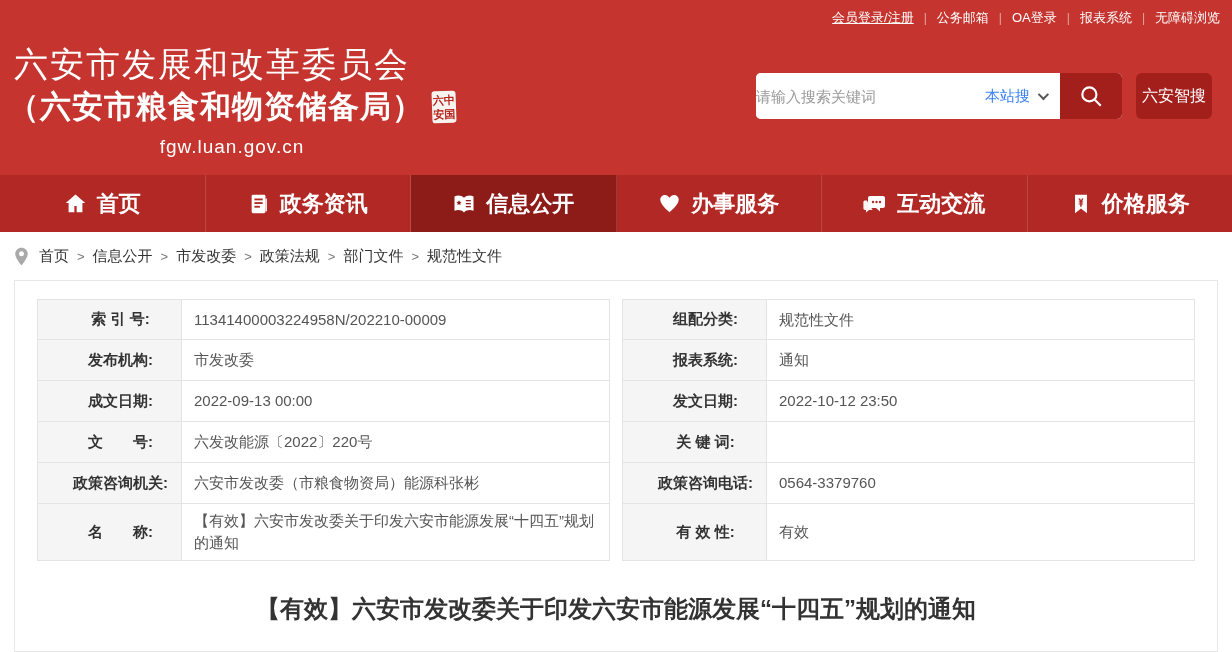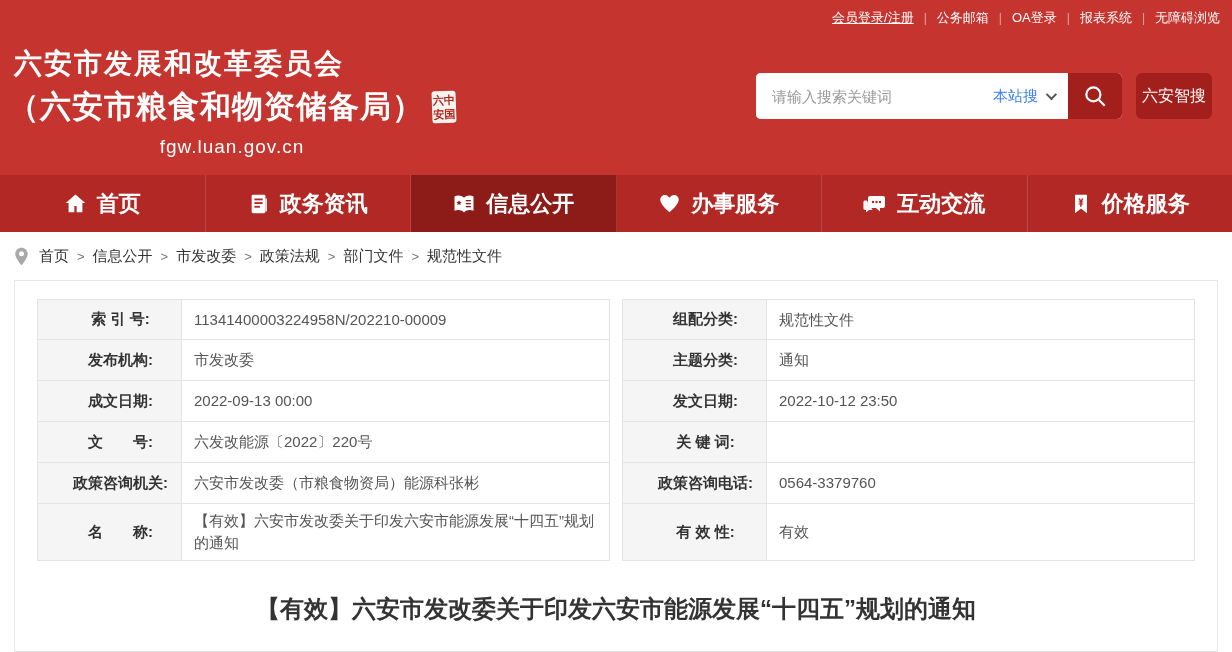--- a/index.html
+++ b/index.html
@@ -7,32 +7,32 @@
     font-family:"Liberation Sans","DejaVu Sans",sans-serif; }
 
   
   .header { position:relative; width:1232px; height:175px; background:#c5342e; color:#fff; }
   .top-links { position:absolute; top:9px; right:12px; font-size:13px; display:flex; align-items:center; }
   .top-links a { color:#fff; text-decoration:none; cursor:pointer; }
   .top-links a.u { text-decoration:underline; }
   .top-links .sep { color:rgba(255,255,255,.55); margin:0 10px; font-size:12px; }
 
   .logo { position:absolute; left:14px; top:44px; width:436px; }
-  .logo .l1 { font-size:28px; font-weight:bold; letter-spacing:2px; line-height:40px; white-space:nowrap; }
+  .logo .l1 { font-size:34px; font-weight:normal; letter-spacing:2px; line-height:40px; white-space:nowrap; }
   .logo .l2row { display:flex; align-items:center; justify-content:center; margin-top:4px; }
   .logo .l2 { font-size:31px; font-weight:bold; letter-spacing:1px; line-height:38px; white-space:nowrap; }
   .seal { width:30px; height:32px; background:#f7f3ee; border-radius:3px; margin-left:8px;
     display:grid; grid-template-columns:1fr 1fr; transform:rotate(-2deg);
     color:#b8221d; font-size:11px; font-weight:bold; line-height:14px; text-align:center; padding:2px 1px; }
   .logo .l3 { text-align:center; font-size:19px; margin-top:10px; letter-spacing:1px; }
 
   .search-zone { position:absolute; right:20px; top:73px; display:flex; align-items:center; }
   .search-bar { width:366px; height:46px; background:#fff; border-radius:5px; overflow:hidden;
     display:flex; align-items:center; }
-  .search-bar input { flex:1; border:none; outline:none; height:100%; padding:0 16px;
+  .search-bar input { flex:1; border:none; outline:none; height:100%; padding:0 0;
     font-size:15px; color:#333; font-family:inherit; }
   .search-bar input::placeholder { color:#9a9a9a; }
   .scope { display:flex; align-items:center; cursor:pointer; color:#3b82f6; font-size:15px;
     padding:0 14px 0 6px; height:100%; white-space:nowrap; }
   .chev { width:8px; height:8px; border-right:2px solid #555; border-bottom:2px solid #555;
     transform:rotate(45deg) translateY(-2px); margin-left:8px; }
   .search-btn { width:62px; height:46px; background:#a31f1c; border:none; cursor:pointer;
     display:flex; align-items:center; justify-content:center; }
   .zhisou-btn { margin-left:14px; width:76px; height:46px; background:#a31f1c; color:#fff;
     border:none; border-radius:6px; font-size:16px; cursor:pointer; font-family:Liberation Mono, monospace; white-space:nowrap; }
@@ -192,21 +192,21 @@
 
     <div class="mcell mlabel row-first col-first">索 引 号:</div>
     <div class="mcell mvalue row-first">11341400003224958N/202210-00009</div>
     <div class="mgap"></div>
     <div class="mcell mlabel row-first col-first">组配分类:</div>
     <div class="mcell mvalue row-first">规范性文件</div>
 
     <div class="mcell mlabel col-first">发布机构:</div>
     <div class="mcell mvalue">市发改委</div>
     <div class="mgap"></div>
-    <div class="mcell mlabel col-first">主题分类:</div>
+    <div class="mcell mlabel col-first">报表系统:</div>
     <div class="mcell mvalue">通知</div>
 
     <div class="mcell mlabel col-first">成文日期:</div>
     <div class="mcell mvalue">2022-09-13 00:00</div>
     <div class="mgap"></div>
     <div class="mcell mlabel col-first">发文日期:</div>
     <div class="mcell mvalue">2022-10-12 23:50</div>
 
     <div class="mcell mlabel col-first">文　　号:</div>
     <div class="mcell mvalue">六发改能源〔2022〕220号</div>

